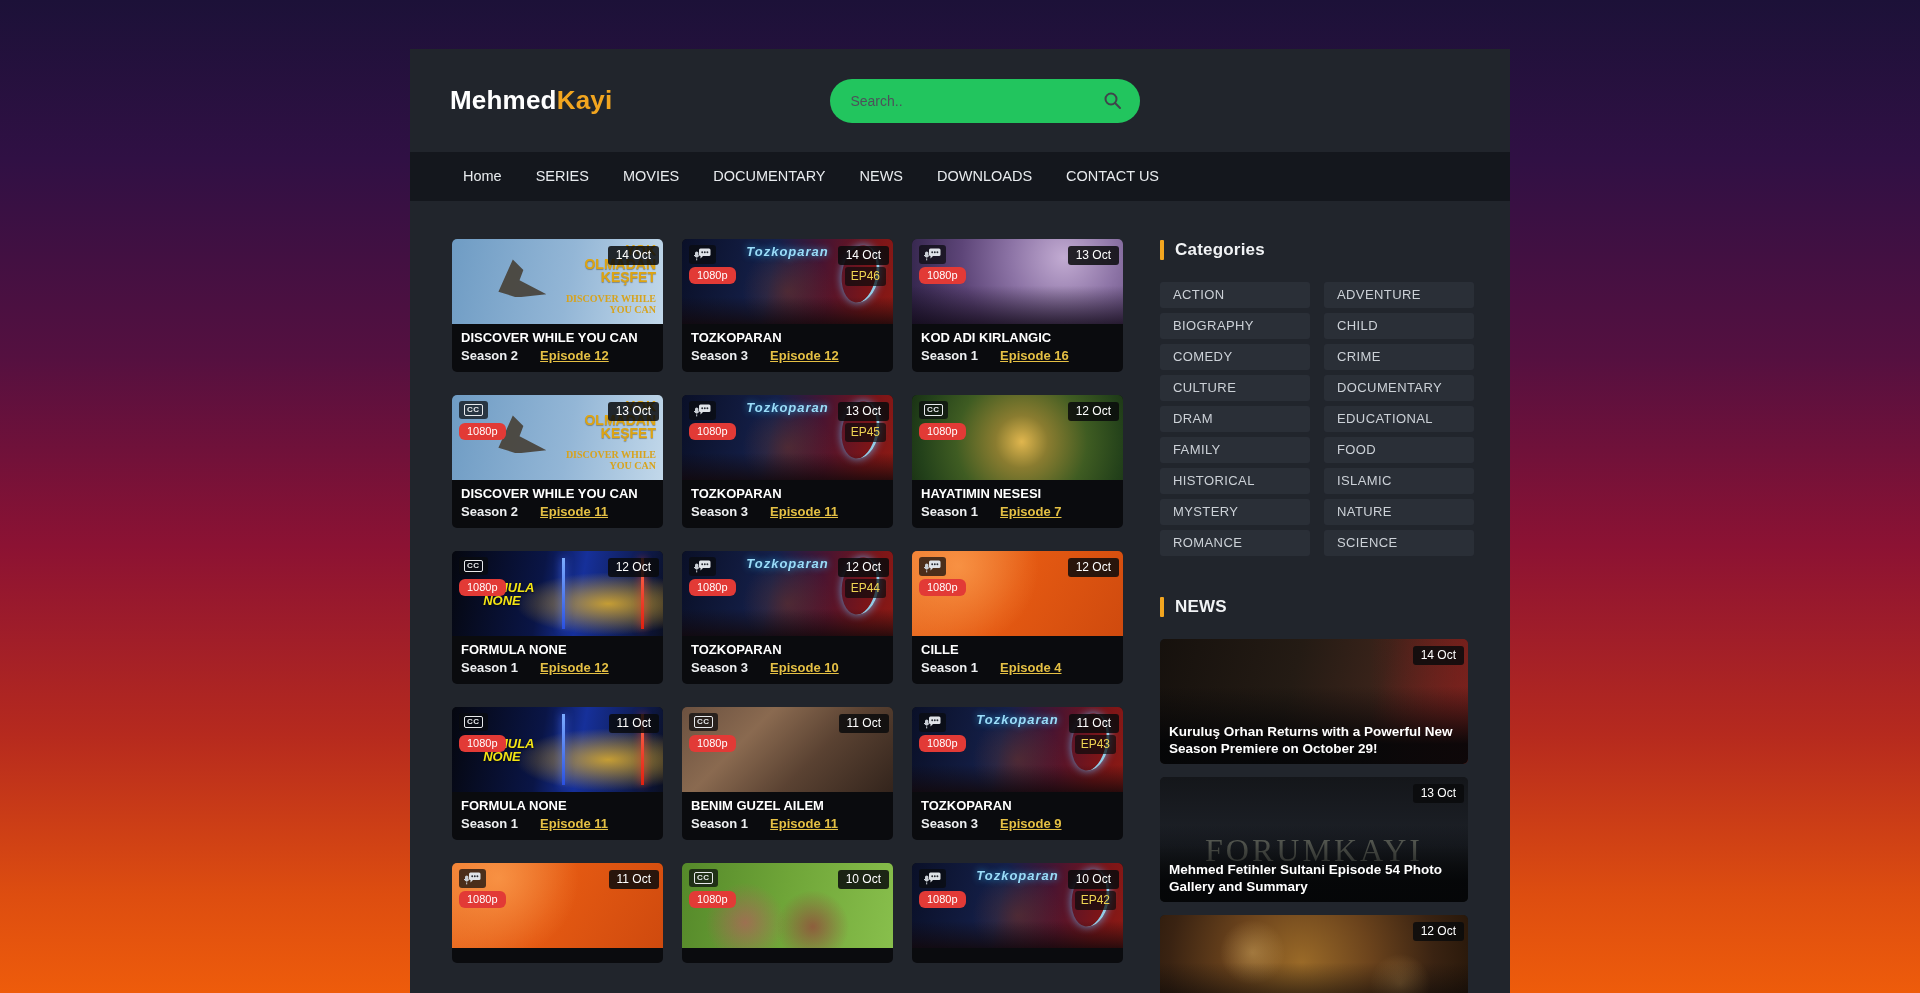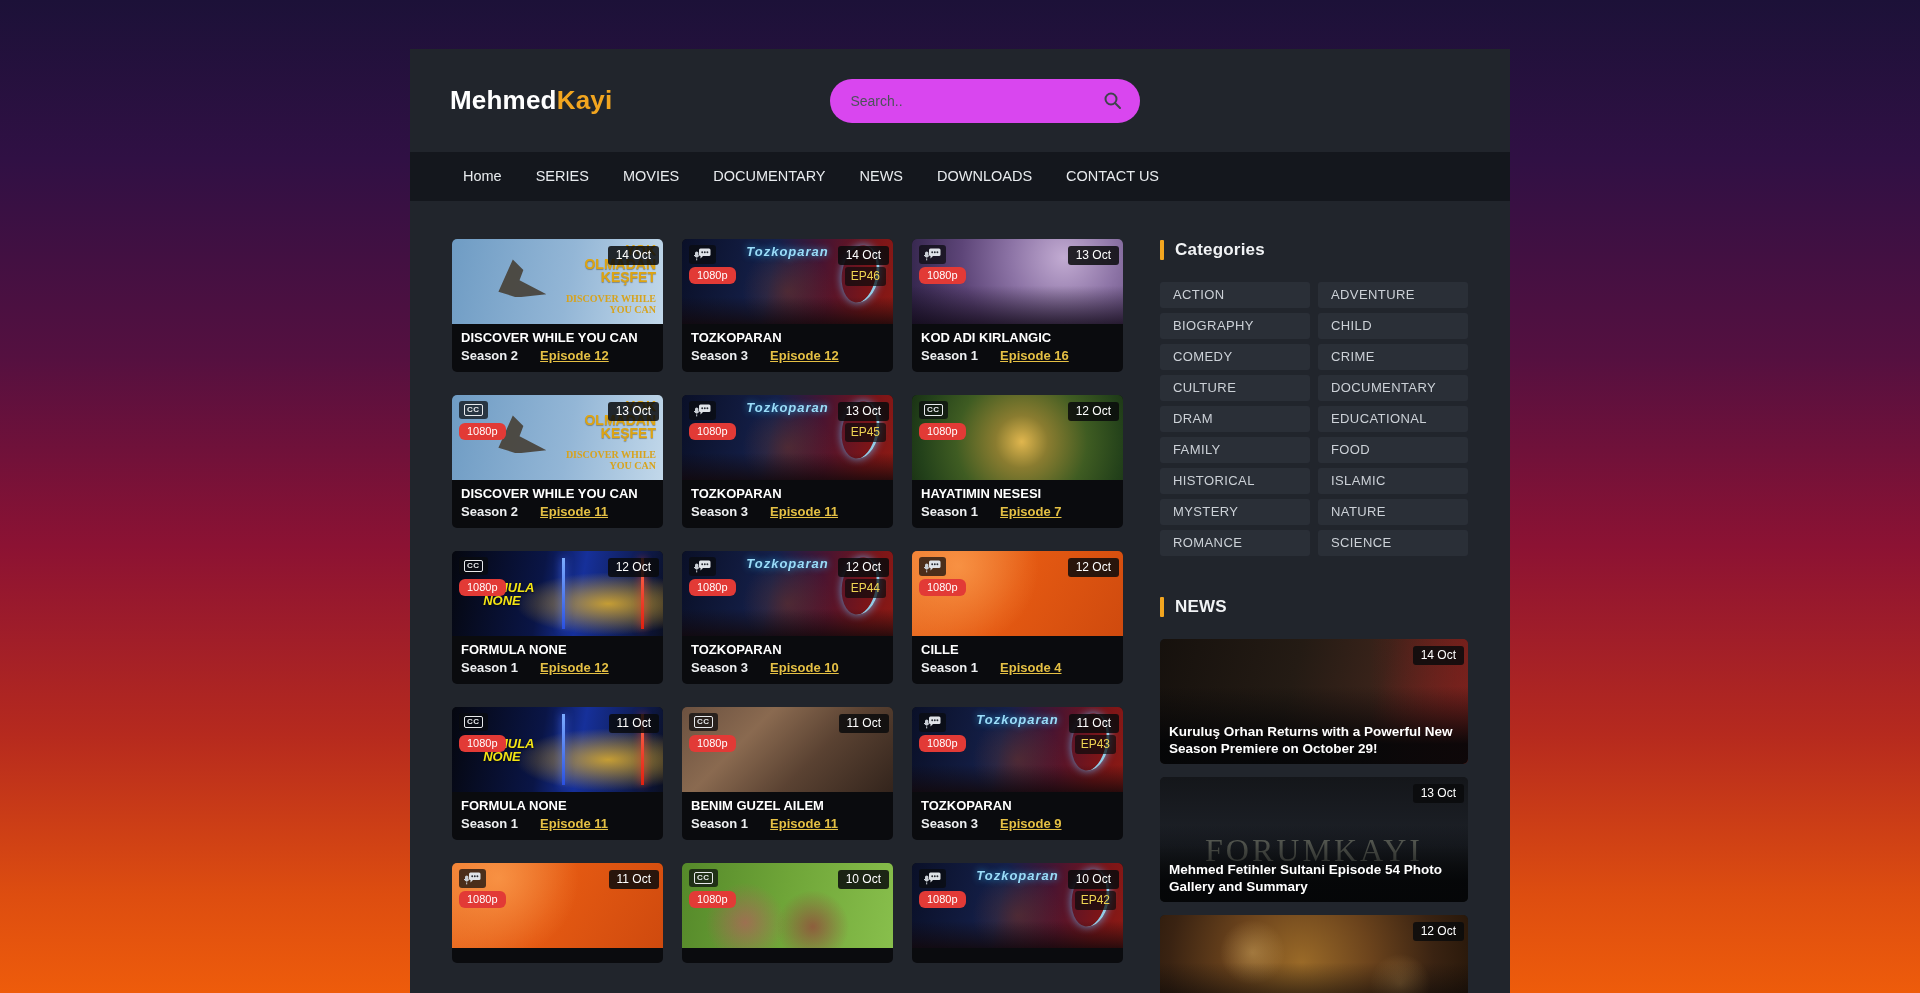--- a/index.html
+++ b/index.html
@@ -9,21 +9,21 @@
     background: linear-gradient(180deg,#1c1138 0%, #301044 16%, #551040 36%,
                 #8c1233 55%, #b62a1e 74%, #dd4d10 90%, #ee5c0b 100%);
   }
   .container { width:1100px; height:944px; margin:49px auto 0; background:#21252c; overflow:hidden; }
 
   
   .header { height:103px; display:flex; align-items:center; padding:0 40px; }
   .logo { font-size:26px; font-weight:bold; letter-spacing:.2px; cursor:pointer; white-space:nowrap; }
   .logo .l1 { color:#ffffff; }
   .logo .l2 { color:#f2a51f; }
-  .search { width:310px; height:44px; margin-left:218px; margin-right:auto; background:#d946ef;
+  .search { width:310px; height:44px; margin-left:218px; margin-right:auto; background:#22c55e;
             border-radius:22px; display:flex; align-items:center; padding:0 16px 0 20px; }
   .search input { flex:1; border:none; outline:none; background:transparent; font-size:14px;
                   color:#2a2e34; font-family:inherit; }
   .search input::placeholder { color:#4d525a; }
   .search-btn { background:none; border:none; cursor:pointer; display:flex; padding:2px; }
   .hbtn { display:inline-flex; align-items:center; gap:9px; height:42px; padding:0 19px;
           border:2px solid #585f68; border-radius:21px; background:transparent; color:#fff;
           font-size:14px; font-family:inherit; cursor:pointer; white-space:nowrap; }
   .hbtn + .hbtn { margin-left:14px; }
 
@@ -96,21 +96,21 @@
   .thumb-cille { background:
       radial-gradient(circle at 22% 18%, rgba(255,165,85,.65) 0%, rgba(255,165,85,0) 45%),
       linear-gradient(120deg,#ee7a2e 0%,#e45912 48%,#cf4a0e 100%); }
   .thumb-benim { background:linear-gradient(135deg,#6b5140 0%,#8a6a50 32%,#5a4232 62%,#33241c 100%); }
   .thumb-greensea { background:
       radial-gradient(circle at 30% 70%, rgba(210,70,110,.5) 0%, rgba(210,70,110,0) 25%),
       radial-gradient(circle at 62% 75%, rgba(160,30,60,.55) 0%, rgba(160,30,60,0) 25%),
       linear-gradient(100deg,#55892a 0%,#6fa538 48%,#88bf4c 100%); }
 
   
-  .cat-grid { display:grid; grid-template-columns:repeat(2,150px); gap:5px 8px; }
+  .cat-grid { display:grid; grid-template-columns:repeat(2,150px); gap:5px 14px; }
   .cat-pill { height:26px; line-height:26px; background:#2a2f37; border-radius:3px; color:#ccd1d7;
               font-size:13px; letter-spacing:.4px; padding-left:13px; cursor:pointer; white-space:nowrap;
               overflow:hidden; }
 
   
   .news-head { margin-top:40px; }
   .news-list { display:flex; flex-direction:column; gap:13px; }
   .news-card { height:125px; border-radius:5px; overflow:hidden; position:relative; cursor:pointer; background:#14161a; }
   .nthumb { position:absolute; inset:0; }
   .thumb-orhan { background:

